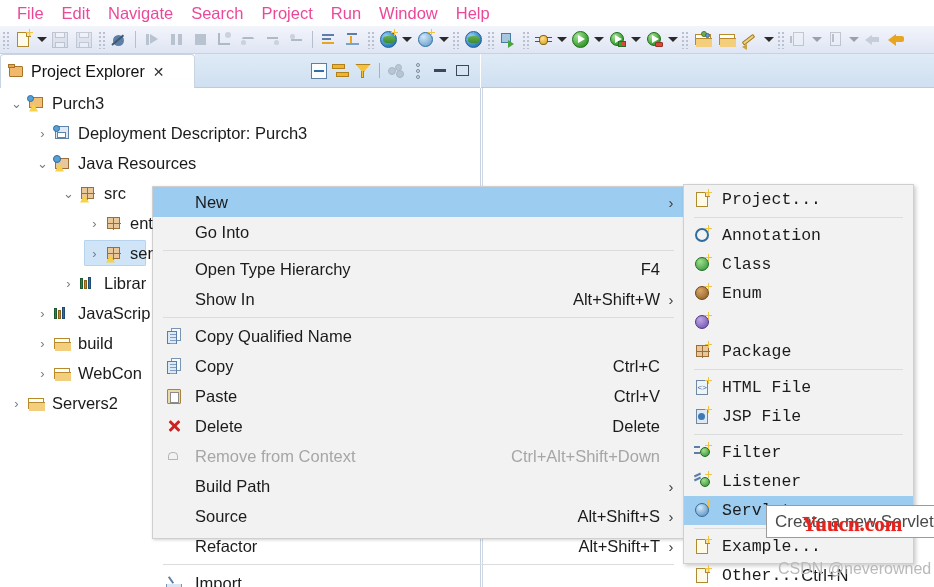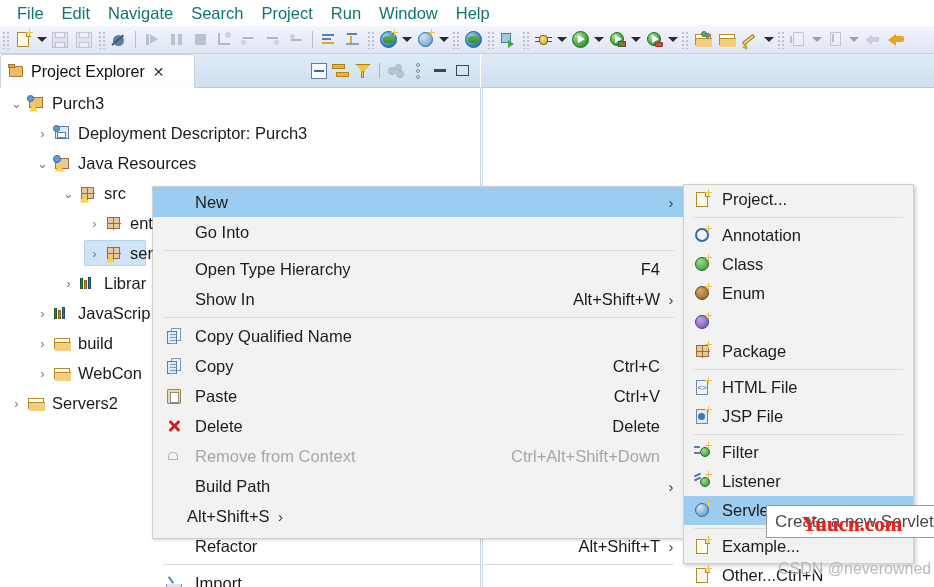--- a/index.html
+++ b/index.html
@@ -12,21 +12,21 @@
   #app { position: relative; width: 934px; height: 587px; background:#fff; }
 
   
   .menubar {
     position: absolute; top: 0; left: 0; width: 934px; height: 26px;
     background: #ffffff;
     display: flex; align-items: center;
     padding-left: 8px;
   }
   .menubar .mi {
-    font-size: 16.5px; color: #0f766e; padding: 0 9px; line-height: 26px;
+    font-size: 16.5px; color: #ec4899; padding: 0 9px; line-height: 26px;
     white-space: nowrap; cursor: default;
   }
 
   
   .toolbar {
     position: absolute; top: 26px; left: 0; width: 934px; height: 28px;
     background: linear-gradient(to bottom,#f3f5fb 0%, #e8ecf7 55%, #dfe5f3 100%);
     border-bottom: 1px solid #c9d0e0;
     display: flex; align-items: center;
   }
@@ -128,21 +128,21 @@
   
   .submenu {
     position:absolute; left:683px; top:184px; width:231px; height:380px;
     background:#f2f2f2; border:1px solid #cfcfcf;
     box-shadow: 2px 2px 4px rgba(0,0,0,0.20);
     font-size:16.5px; color:#1b1b1b;
   }
   .smi { position:relative; height:29px; display:flex; align-items:center; }
   .smi.hi { background:#9ccdf0; }
   .smi .sic { width:28px; flex:0 0 auto; display:flex; align-items:center; justify-content:center; margin-left:4px; }
-  .smi .stext { flex:1 1 auto; padding-left:6px; white-space:nowrap; }
+  .smi .stext { flex:1 1 auto; padding-left:6px; white-space:nowrap;font-family:Liberation Mono, monospace; }
   .smi .saccel { padding-right:10px; white-space:nowrap; }
 
   
   .tooltip {
     position:absolute; left:766px; top:505px; width:200px; height:33px;
     background:#ffffff; border:1px solid #9b9b9b;
     font-size:17px; color:#4a4a4a;
     display:flex; align-items:center; padding-left:8px; white-space:nowrap;
     overflow:hidden;
   }
@@ -793,20 +793,21 @@
 
     <div class="cmi">
       <span class="cic"></span>
       <span class="ctext">Build Path</span>
       <span class="caccel"></span>
       <span class="carrow">›</span>
     </div>
 
     <div class="cmi">
       <span class="cic"></span>
+      <span class="ctext">Source</span>
       <span class="caccel">Alt+Shift+S</span>
       <span class="carrow">›</span>
     </div>
 
     <div class="cmi">
       <span class="cic"></span>
       <span class="ctext">Refactor</span>
       <span class="caccel">Alt+Shift+T</span>
       <span class="carrow">›</span>
     </div>

